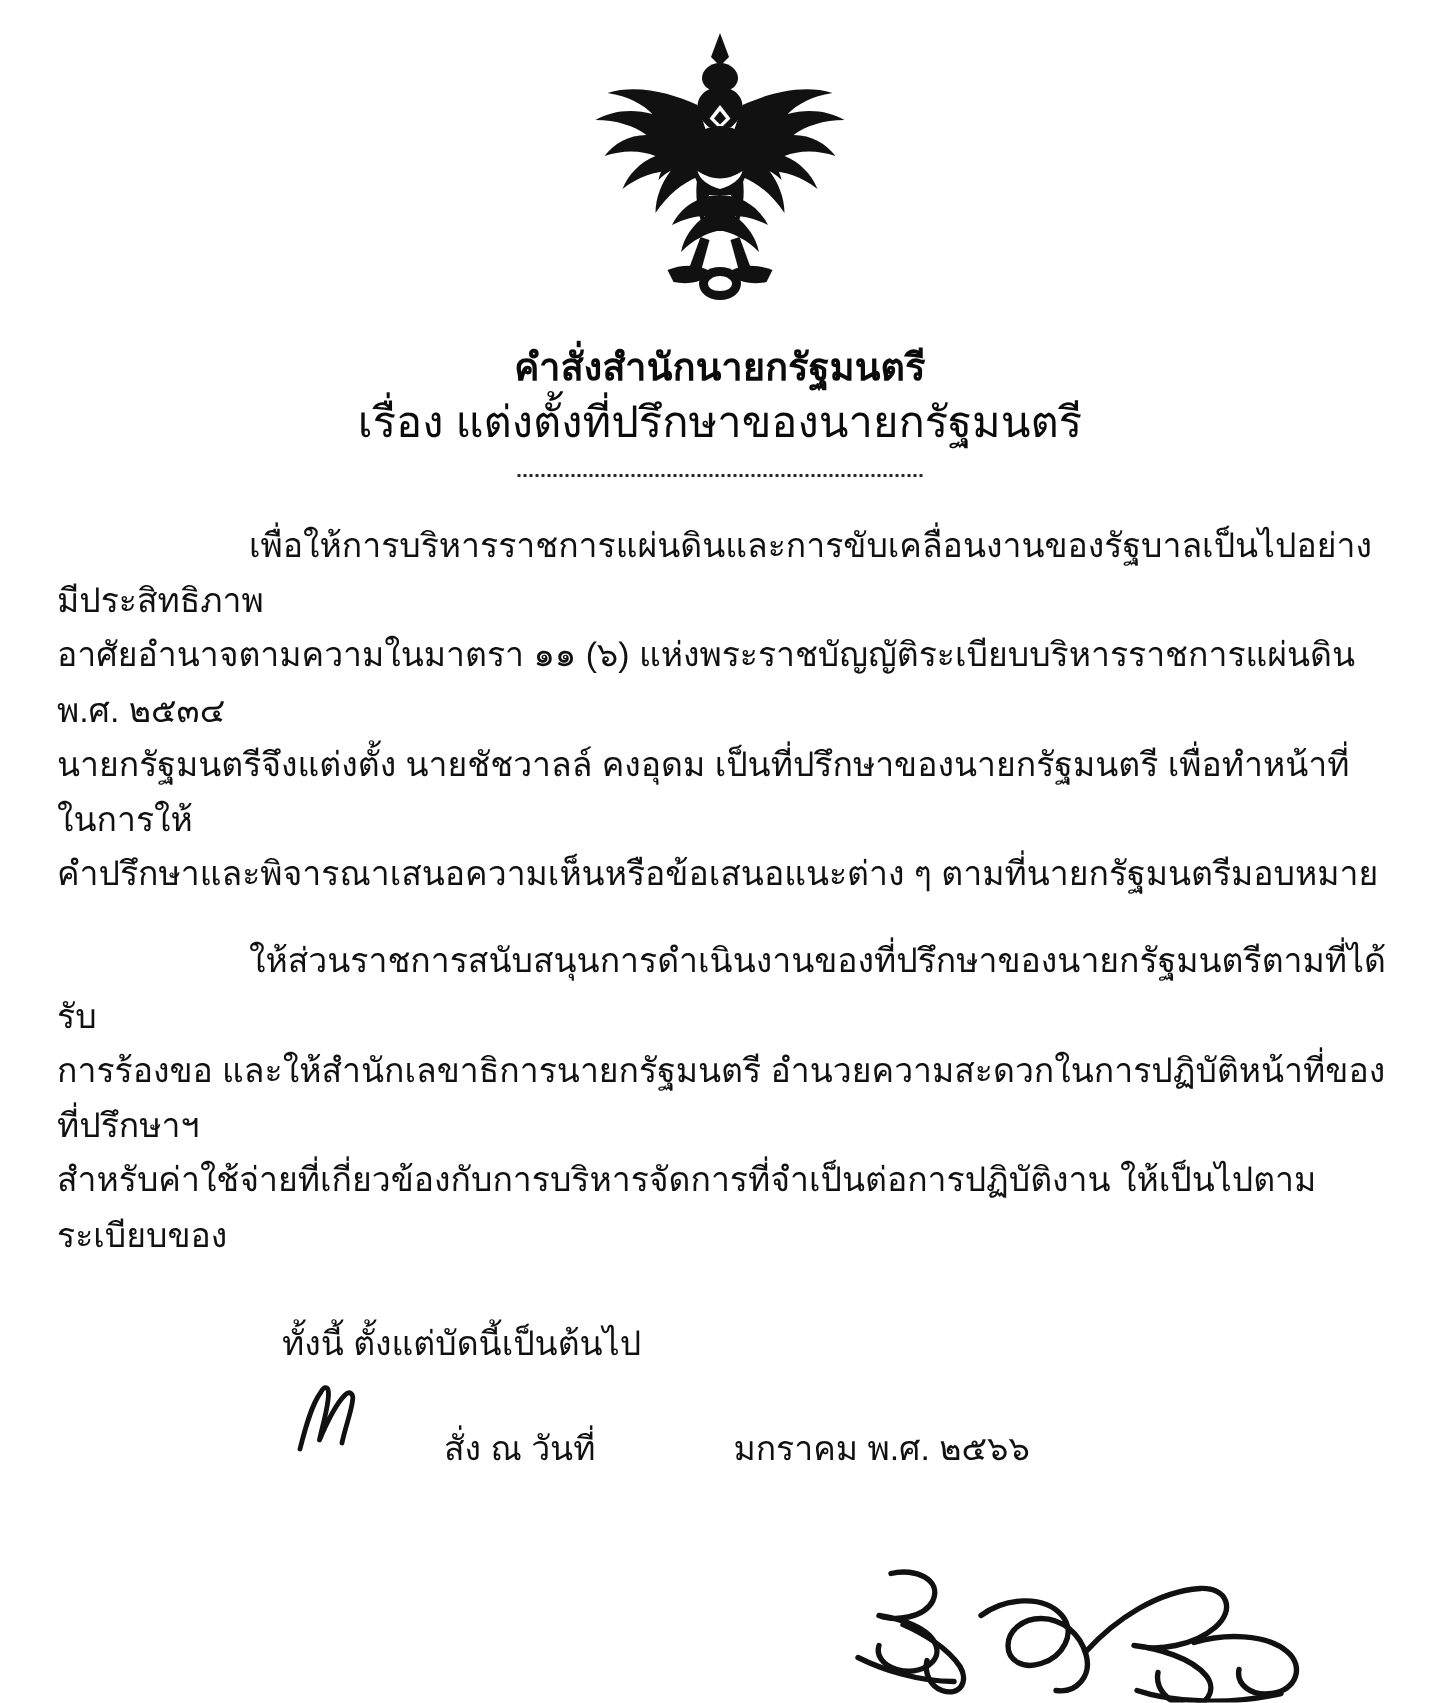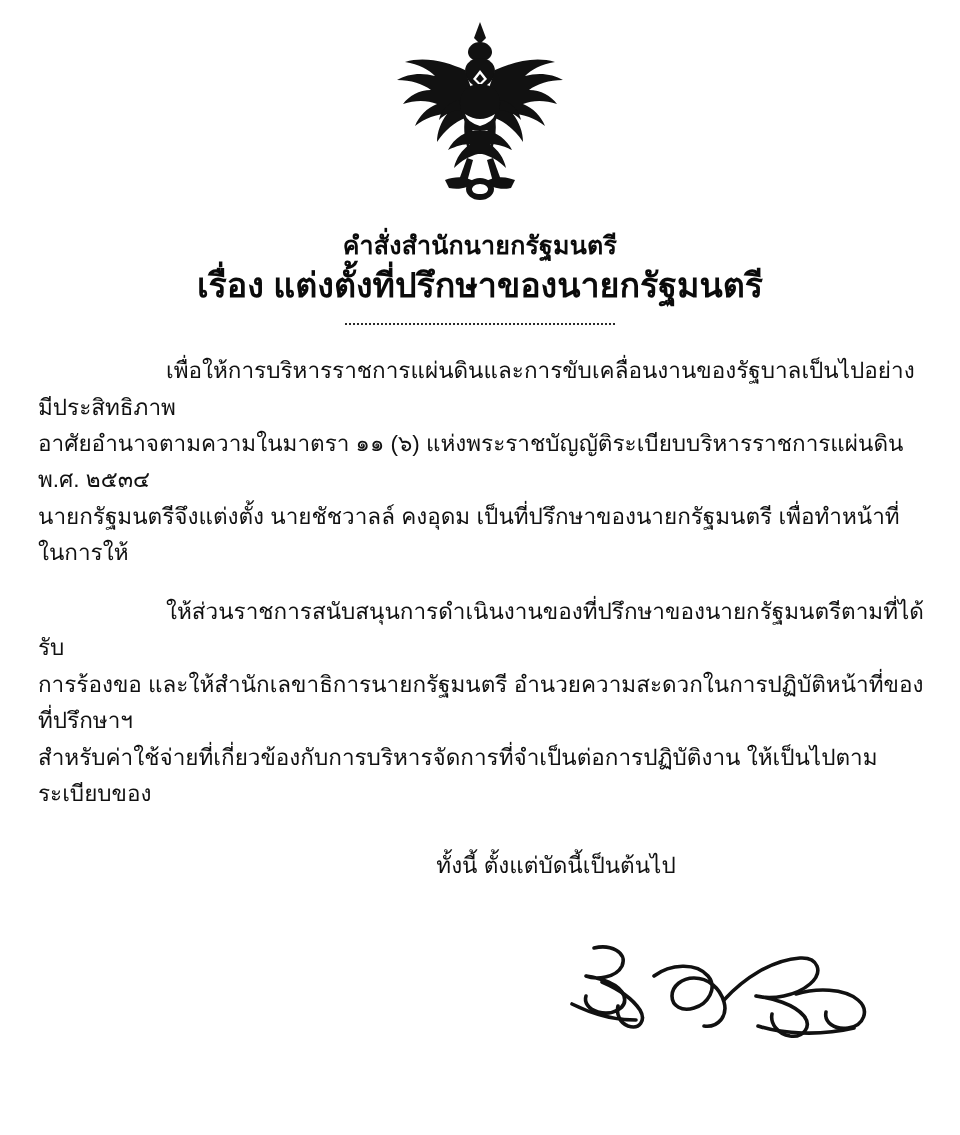--- a/index.html
+++ b/index.html
@@ -55,22 +55,22 @@
     font-weight: 700;
     line-height: 1.35;
     margin-top: 2px;
   }
   .heading .line2 .num {
     color: #1a1aa8;
     font-weight: 700;
     padding: 0 10px 0 14px;
   }
   .heading .line3 {
-    font-size: 34px;
-    font-weight: 700;
+    font-size: 29px;
+    font-weight: 400;
     line-height: 1.35;
     margin-top: 2px;
   }
   .rule {
     width: 270px;
     height: 0;
     border-top: 2px dotted #2a2a2a;
     margin: 14px auto 0 auto;
   }
 
@@ -92,21 +92,20 @@
     display: inline-block;
     width: 128px;
   }
 
   .closing {
     font-family: "Liberation Sans", "DejaVu Sans", sans-serif;
     font-size: 22.5px;
     line-height: 1.6;
     margin-top: 36px;
     padding-left: 150px;
-    text-align: center;
   }
   .dateline {
     font-family: "Liberation Sans", "DejaVu Sans", sans-serif;
     font-size: 22.5px;
     margin-top: 34px;
     padding-left: 258px;
     position: relative;
     white-space: nowrap;
   }
   .dateline .daygap { display: inline-block; width: 92px; }
@@ -181,30 +180,37 @@
     <div class="line3">เรื่อง แต่งตั้งที่ปรึกษาของนายกรัฐมนตรี</div>
     <div class="rule"></div>
   </div>
 
   <div class="body-text">
 
     <div class="para">
       <span class="indent"></span><span>เพื่อให้การบริหารราชการแผ่นดินและการขับเคลื่อนงานของรัฐบาลเป็นไปอย่างมีประสิทธิภาพ</span><br>
       <span>อาศัยอำนาจตามความในมาตรา ๑๑ (๖) แห่งพระราชบัญญัติระเบียบบริหารราชการแผ่นดิน พ.ศ. ๒๕๓๔</span><br>
       <span>นายกรัฐมนตรีจึงแต่งตั้ง นายชัชวาลล์ คงอุดม เป็นที่ปรึกษาของนายกรัฐมนตรี เพื่อทำหน้าที่ในการให้</span><br>
+      <span>คำปรึกษาและพิจารณาเสนอความเห็นหรือข้อเสนอแนะต่าง ๆ ตามที่นายกรัฐมนตรีมอบหมาย</span>
     </div>
 
     <div class="para">
       <span class="indent"></span><span>ให้ส่วนราชการสนับสนุนการดำเนินงานของที่ปรึกษาของนายกรัฐมนตรีตามที่ได้รับ</span><br>
       <span>การร้องขอ และให้สำนักเลขาธิการนายกรัฐมนตรี อำนวยความสะดวกในการปฏิบัติหน้าที่ของที่ปรึกษาฯ</span><br>
       <span>สำหรับค่าใช้จ่ายที่เกี่ยวข้องกับการบริหารจัดการที่จำเป็นต่อการปฏิบัติงาน ให้เป็นไปตามระเบียบของ</span><br>
     </div>
 
     <div class="closing">ทั้งนี้ ตั้งแต่บัดนี้เป็นต้นไป</div>
 
+    <div class="dateline">
+      <span>สั่ง ณ วันที่</span><span class="daygap"></span><span>มกราคม พ.ศ. ๒๕๖๖</span>
+      <svg class="day-mark" viewBox="0 0 70 52" aria-hidden="true">
+        <path d="M14 46 C18 30 22 16 28 8 C30 4 33 4 33 9 C33 18 29 30 27 40 C32 28 38 16 44 10 C47 7 50 9 49 14 C48 22 44 32 42 42" fill="none" stroke="#111111" stroke-width="3.2" stroke-linecap="round" stroke-linejoin="round"></path>
+      </svg>
+    </div>
 
     <div class="sig-block">
 
       <svg class="signature" viewBox="0 0 330 130" aria-hidden="true">
         <g fill="none" stroke="#111111" stroke-width="3.6" stroke-linecap="round" stroke-linejoin="round">
           <path d="M36 6 C52 2 70 10 64 24 C58 36 38 38 28 34 C42 36 62 42 66 54 C70 66 54 74 40 70 C30 67 26 60 28 54"></path>
           <path d="M44 40 C58 46 74 56 82 68 C88 78 82 88 70 84 C62 81 58 72 60 64"></path>
           <path d="M14 62 C30 70 54 78 78 78"></path>
           <path d="M96 34 C112 22 138 20 150 34 C160 46 150 62 136 66 C124 70 114 64 114 54 C114 44 124 36 136 36 C150 36 162 46 166 60 C170 74 160 86 146 84"></path>
           <path d="M166 58 C186 36 214 18 242 16 C260 15 266 30 252 42 C238 54 214 58 198 54 C214 56 236 62 246 74 C254 84 246 96 232 94 C220 92 212 82 214 72"></path>

